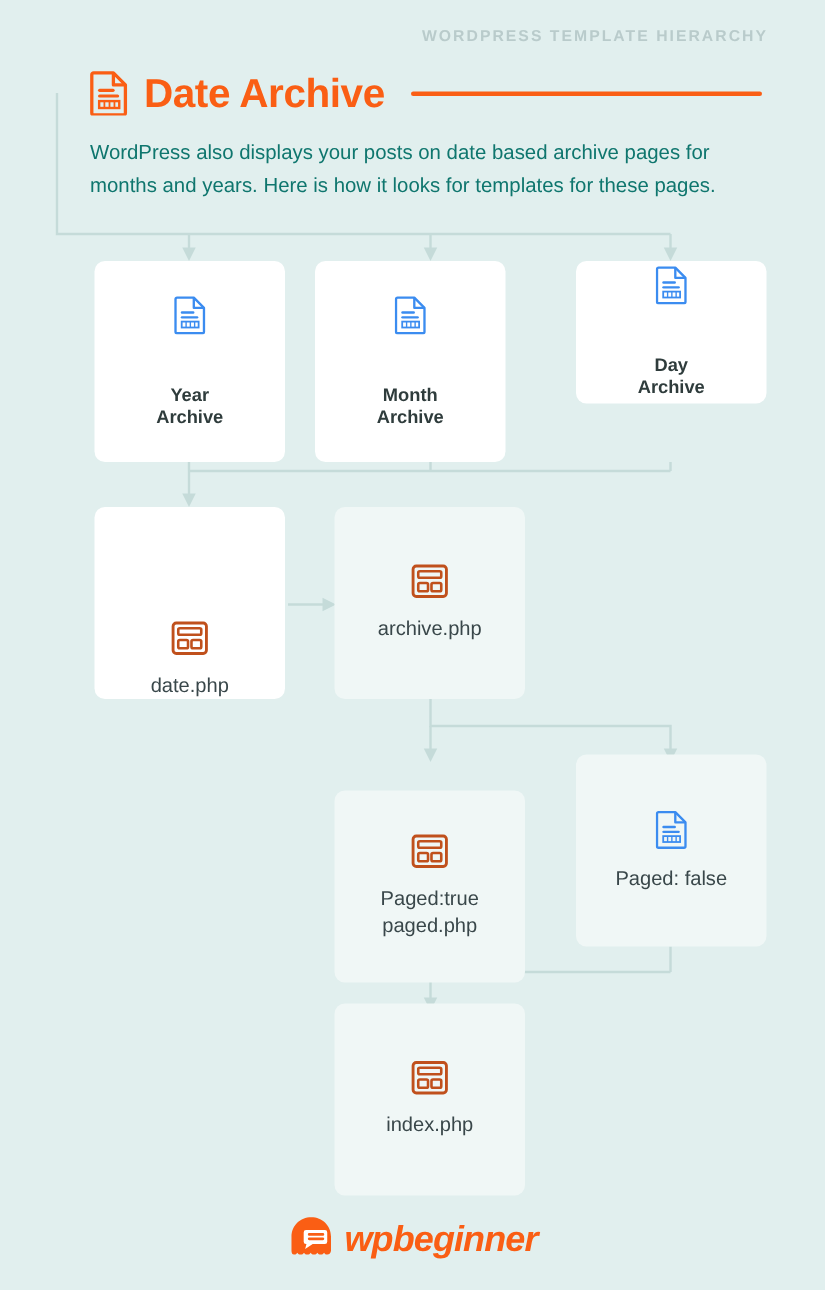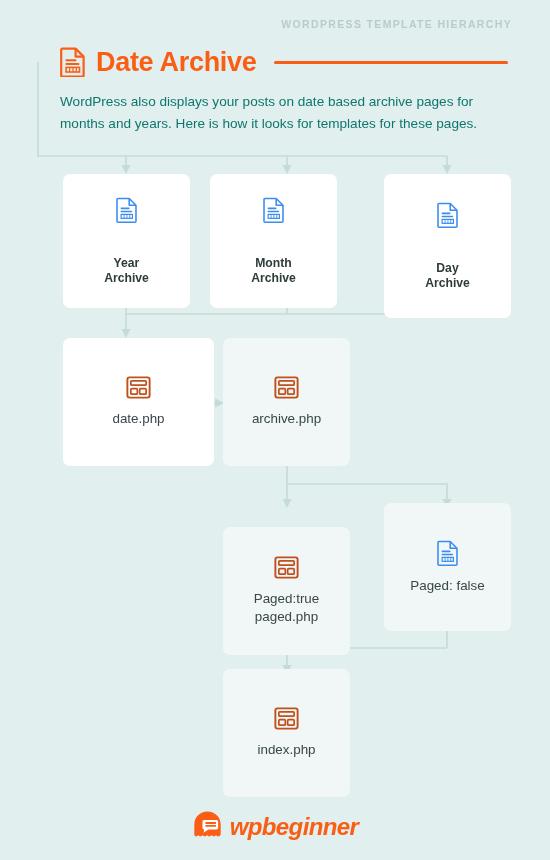--- a/index.html
+++ b/index.html
@@ -223,34 +223,34 @@
       <path d="M14.4,1.4 v7.4 h7.4" fill="none" stroke="#3b8cf0" stroke-width="1.7" stroke-linejoin="round"></path>
       <path d="M5.8,12.2 h8.2" stroke="#3b8cf0" stroke-width="1.7" stroke-linecap="round"></path>
       <path d="M5.8,15.7 h11" stroke="#3b8cf0" stroke-width="1.7" stroke-linecap="round"></path>
       <rect x="5.6" y="18.8" width="12.3" height="4.3" fill="none" stroke="#3b8cf0" stroke-width="1.3"></rect>
       <path d="M8.8,18.8 v4.3 M11.9,18.8 v4.3 M15,18.8 v4.3" stroke="#3b8cf0" stroke-width="1"></path>
     </svg>
     <div class="card-label bold">Month
 Archive</div>
   </div>
 
-  <div class="card white" style="left:384px; top:174px; width:127px; height:144px;">
+  <div class="card white" style="left:384px; top:174px; width:127px; height:95px;">
     <svg class="card-icon" viewBox="0 0 24 28" width="22" height="26">
       <path d="M2.2,1.4 h12.2 l7.4,7.4 v17.4 a1.1,1.1 0 0 1 -1.1,1.1 h-18.5 a1.1,1.1 0 0 1 -1.1,-1.1 v-23.7 a1.1,1.1 0 0 1 1.1,-1.1 z" fill="none" stroke="#3b8cf0" stroke-width="1.7" stroke-linejoin="round"></path>
       <path d="M14.4,1.4 v7.4 h7.4" fill="none" stroke="#3b8cf0" stroke-width="1.7" stroke-linejoin="round"></path>
       <path d="M5.8,12.2 h8.2" stroke="#3b8cf0" stroke-width="1.7" stroke-linecap="round"></path>
       <path d="M5.8,15.7 h11" stroke="#3b8cf0" stroke-width="1.7" stroke-linecap="round"></path>
       <rect x="5.6" y="18.8" width="12.3" height="4.3" fill="none" stroke="#3b8cf0" stroke-width="1.3"></rect>
       <path d="M8.8,18.8 v4.3 M11.9,18.8 v4.3 M15,18.8 v4.3" stroke="#3b8cf0" stroke-width="1"></path>
     </svg>
     <div class="card-label bold">Day
 Archive</div>
   </div>
 
-  <div class="card white" style="left:63px; top:338px; width:151px; height:128px;">
+  <div class="card white" style="left:63px; top:338px; width:127px; height:128px;justify-content:flex-end;">
     <svg class="card-icon" viewBox="0 0 26 24" width="25" height="23">
       <rect x="1.4" y="1.4" width="23.2" height="21.2" rx="2.2" fill="none" stroke="#c0501c" stroke-width="2"></rect>
       <rect x="5" y="5" width="16" height="4.6" rx="1.1" fill="none" stroke="#c0501c" stroke-width="1.8"></rect>
       <rect x="5" y="13.2" width="6.8" height="5.8" rx="1.1" fill="none" stroke="#c0501c" stroke-width="1.8"></rect>
       <rect x="14.2" y="13.2" width="6.8" height="5.8" rx="1.1" fill="none" stroke="#c0501c" stroke-width="1.8"></rect>
     </svg>
     <div class="card-label big">date.php</div>
   </div>
 
   <div class="card tinted" style="left:223px; top:338px; width:127px; height:128px;">

